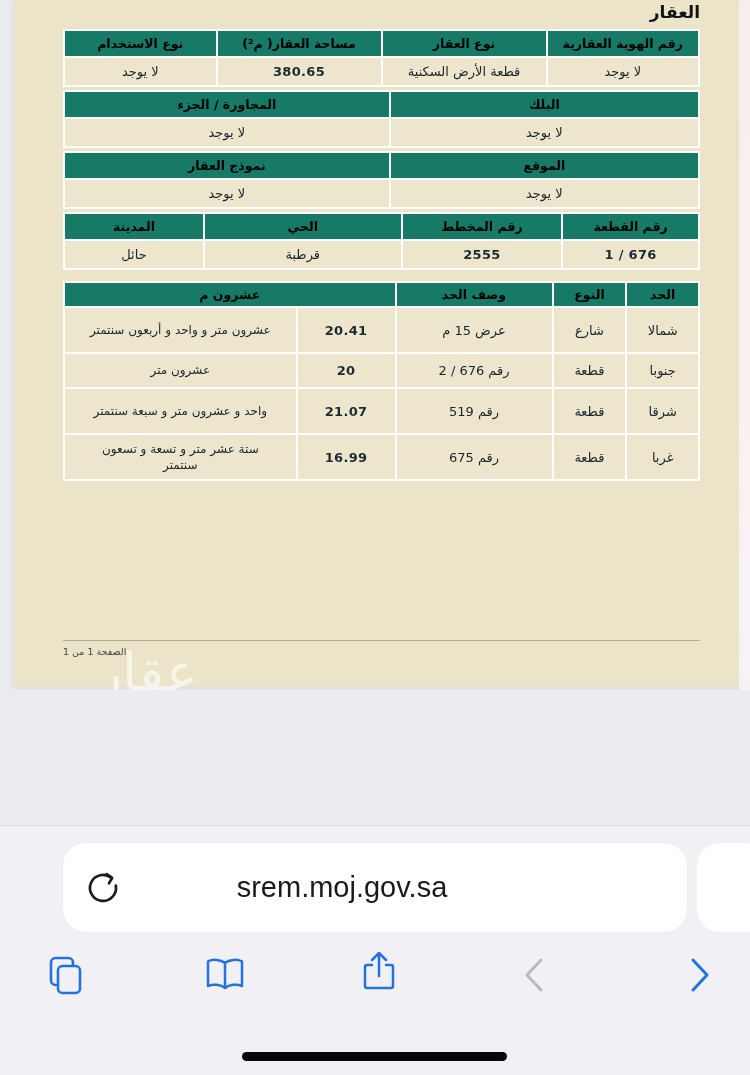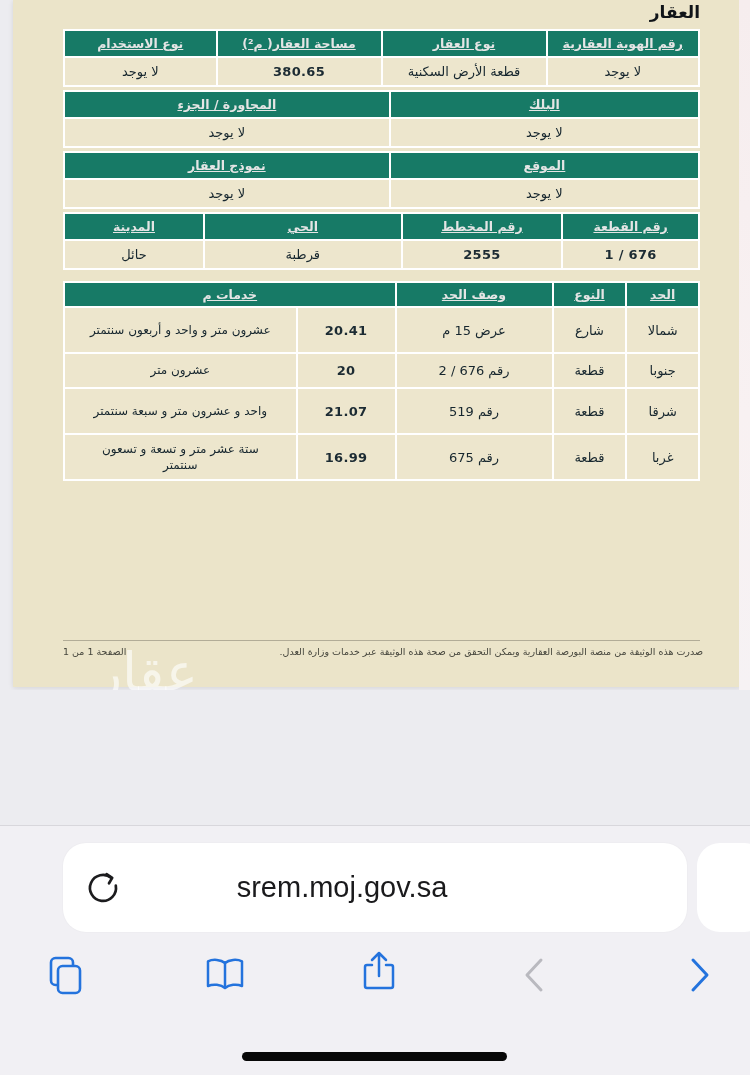--- a/index.html
+++ b/index.html
@@ -13,22 +13,22 @@
   .doc { position:absolute; left:13px; top:0; width:728px; height:687px;
          background:#ebe4c9; direction:rtl;
          box-shadow:0 1px 5px rgba(0,0,0,.10); }
   .doc-title { position:absolute; top:2px; right:41px; font-size:17px; font-weight:bold;
                color:#101418; }
   .tables { position:absolute; top:29px; right:41px; width:637px; }
   table { width:637px; table-layout:fixed; border-collapse:separate; border-spacing:2px;
           background:#ffffff; margin-bottom:3px; }
   .borders-table { margin-top:11px; }
   td { text-align:center; vertical-align:middle; overflow:hidden; }
-  td.hd { background:#177a66; color:#e5e5e5; font-size:12.5px; font-weight:bold;
-          height:25px;text-decoration:underline; }
+  td.hd { background:#177a66; color:#000000; font-size:12.5px; font-weight:bold;
+          height:25px; }
   td.cl { background:#ede6cd; color:#16262e; font-size:13px; font-weight:500; height:27px;
           padding:1px 20px; }
   td.num { font-weight:bold; color:#1c2b33; letter-spacing:.3px; }
   .borders-table td.hd { height:23px; }
   .borders-table tr.r-tall td.cl { height:44px; }
   .borders-table tr.r-mid  td.cl { height:33px; }
   .borders-table td.words { font-size:12px; line-height:1.35; }
 
   .footer-line { position:absolute; top:640px; right:41px; left:50px; height:1px;
                  background:#b2ac97; }
@@ -162,21 +162,21 @@
             <col style="width:11.5%">
             <col style="width:24.8%">
             <col style="width:15.5%">
             <col style="width:36.9%">
           </colgroup>
         <tbody>
             <tr>
           <td class="hd">الحد</td>
           <td class="hd">النوع</td>
           <td class="hd">وصف الحد</td>
-          <td class="hd" colspan="2">خدمات م</td>
+          <td class="hd" colspan="2">عشرون م</td>
         </tr>
         <tr class="r-tall">
           <td class="cl">شمالا</td>
           <td class="cl">شارع</td>
           <td class="cl">عرض 15 م</td>
           <td class="cl num">20.41</td>
           <td class="cl words">عشرون متر و واحد و أربعون سنتمتر</td>
         </tr>
         <tr class="r-mid">
           <td class="cl">جنوبا</td>
@@ -197,21 +197,20 @@
           <td class="cl">قطعة</td>
           <td class="cl">رقم 675</td>
           <td class="cl num">16.99</td>
           <td class="cl words">ستة عشر متر و تسعة و تسعون سنتمتر</td>
         </tr>
       </tbody>
         </table>
     </div>
 
     <div class="footer-line"></div>
-    <div class="footer-note">صدرت هذه الوثيقة من منصة البورصة العقارية ويمكن التحقق من صحة هذه الوثيقة عبر خدمات وزارة العدل.</div>
     <div class="footer-page">الصفحة 1 من 1</div>
   </div>
 
   <div class="right-strip"></div>
 
   <div class="watermark">
     <div class="wm-text">عقار</div>
     <div class="wm-sub"></div>
   </div>
 </div>

